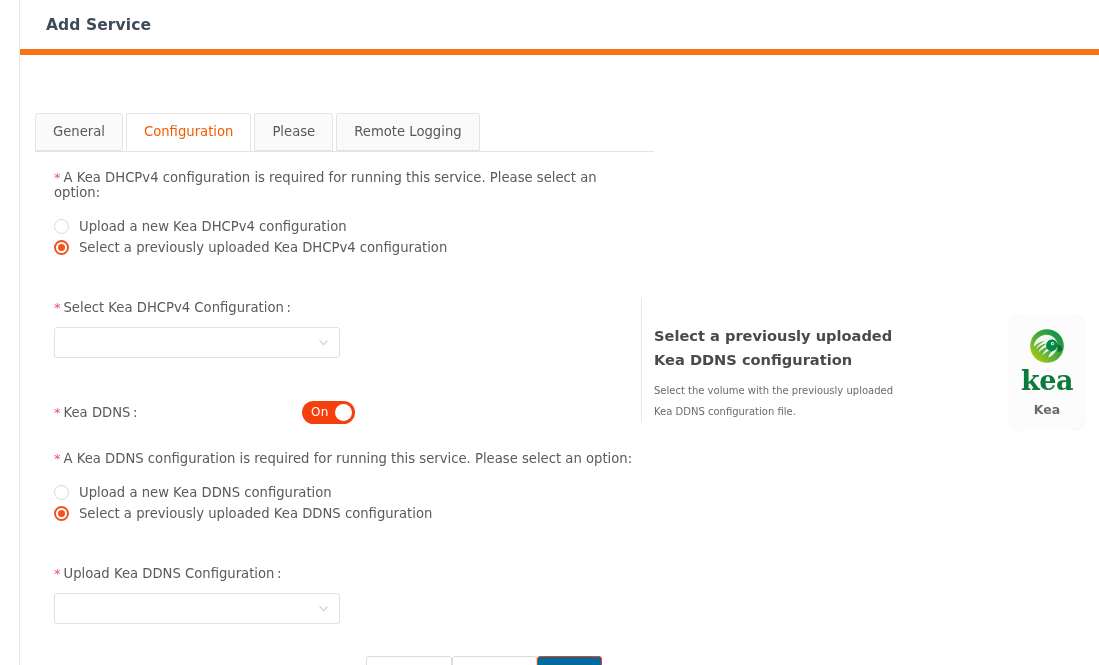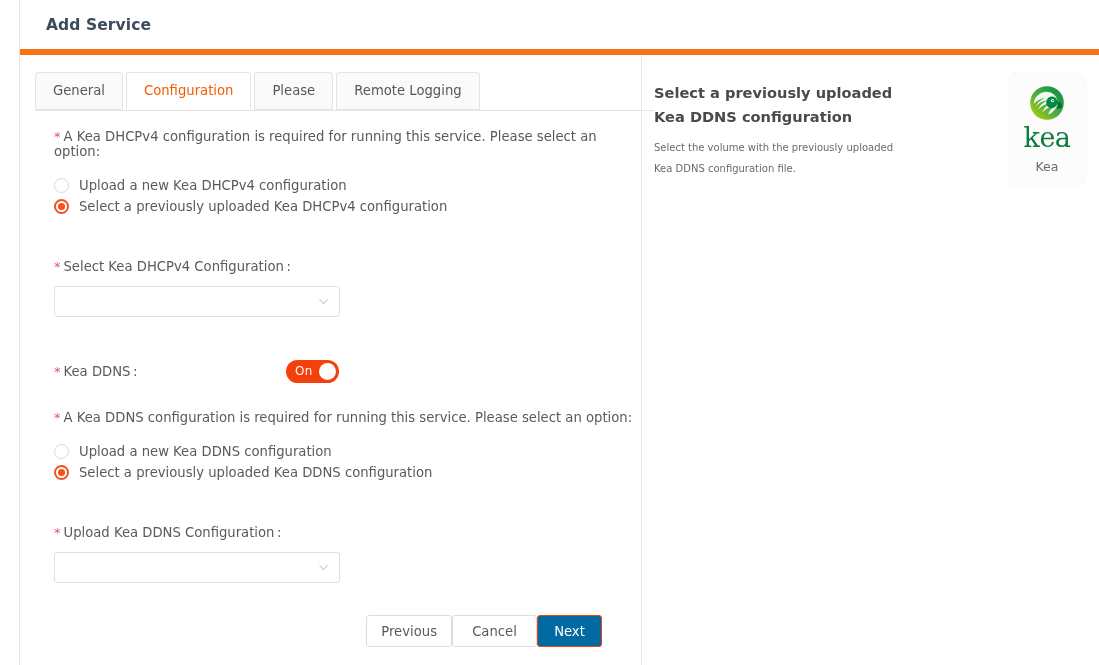--- a/index.html
+++ b/index.html
@@ -32,20 +32,21 @@
     font-size: 15.5px;
     font-weight: bold;
     color: #3e4b5b;
     letter-spacing: .1px;
   }
 
   
   .dialog-body {
     display: flex;
     height: 610px;
+    align-items: center;
   }
   .left-pane {
     width: 621px;
     position: relative;
     padding: 0;
   }
   .right-pane {
     flex: 1;
     border-left: 1px solid #e8e8e8;
     position: relative;
@@ -171,20 +172,21 @@
     flex: none;
     color: #cfcfcf;
   }
   .chevron svg { display: block; }
 
   
   .toggle-row {
     display: flex;
     align-items: center;
     height: 24px;
+    gap: 16px;
   }
   .toggle-row .field-label { width: 232px; }
   .toggle {
     width: 53px; height: 23px;
     border-radius: 12px;
     background: #f4400c;
     position: relative;
     display: flex;
     align-items: center;
     cursor: pointer;
@@ -253,20 +255,21 @@
     position: absolute;
     right: 13px; top: 17px;
     width: 78px; height: 115px;
     background: #fcfcfc;
     border-radius: 12px;
     box-shadow: 0 0 1px rgba(0,0,0,.10);
     display: flex;
     flex-direction: column;
     align-items: center;
     padding-top: 11px;
+    font-weight: bold;
   }
   .logo-mark { width: 44px; height: 40px; }
   .logo-word {
     font-family: "DejaVu Serif", "Liberation Serif", serif;
     font-size: 27px;
     color: #0d7a3e;
     line-height: 27px;
     margin-top: 1px;
     letter-spacing: -.5px;
   }

